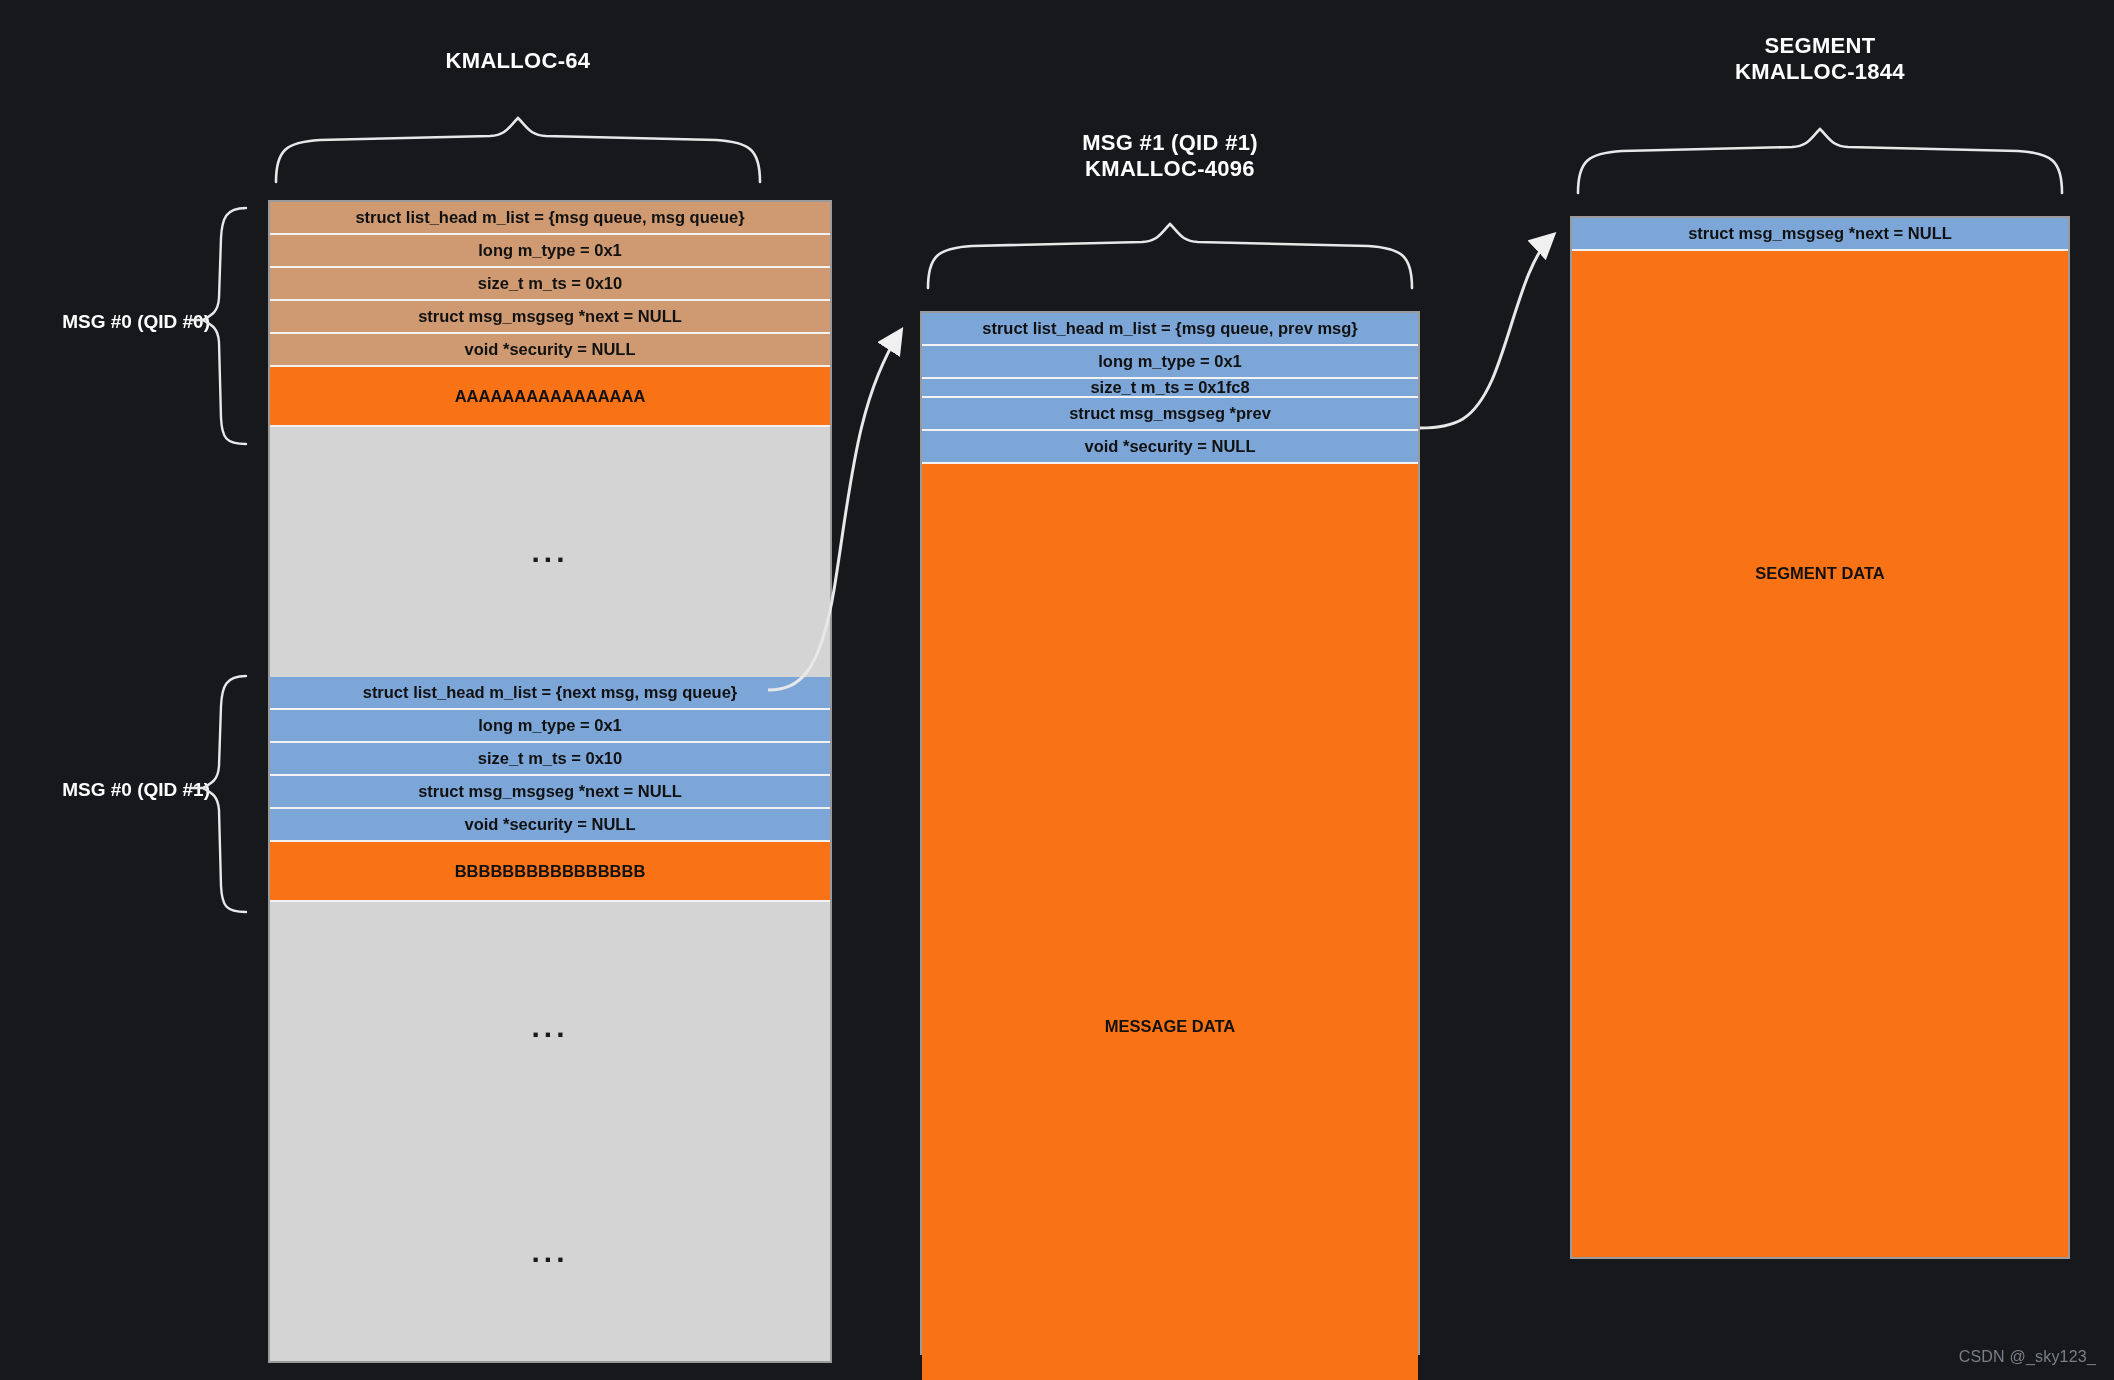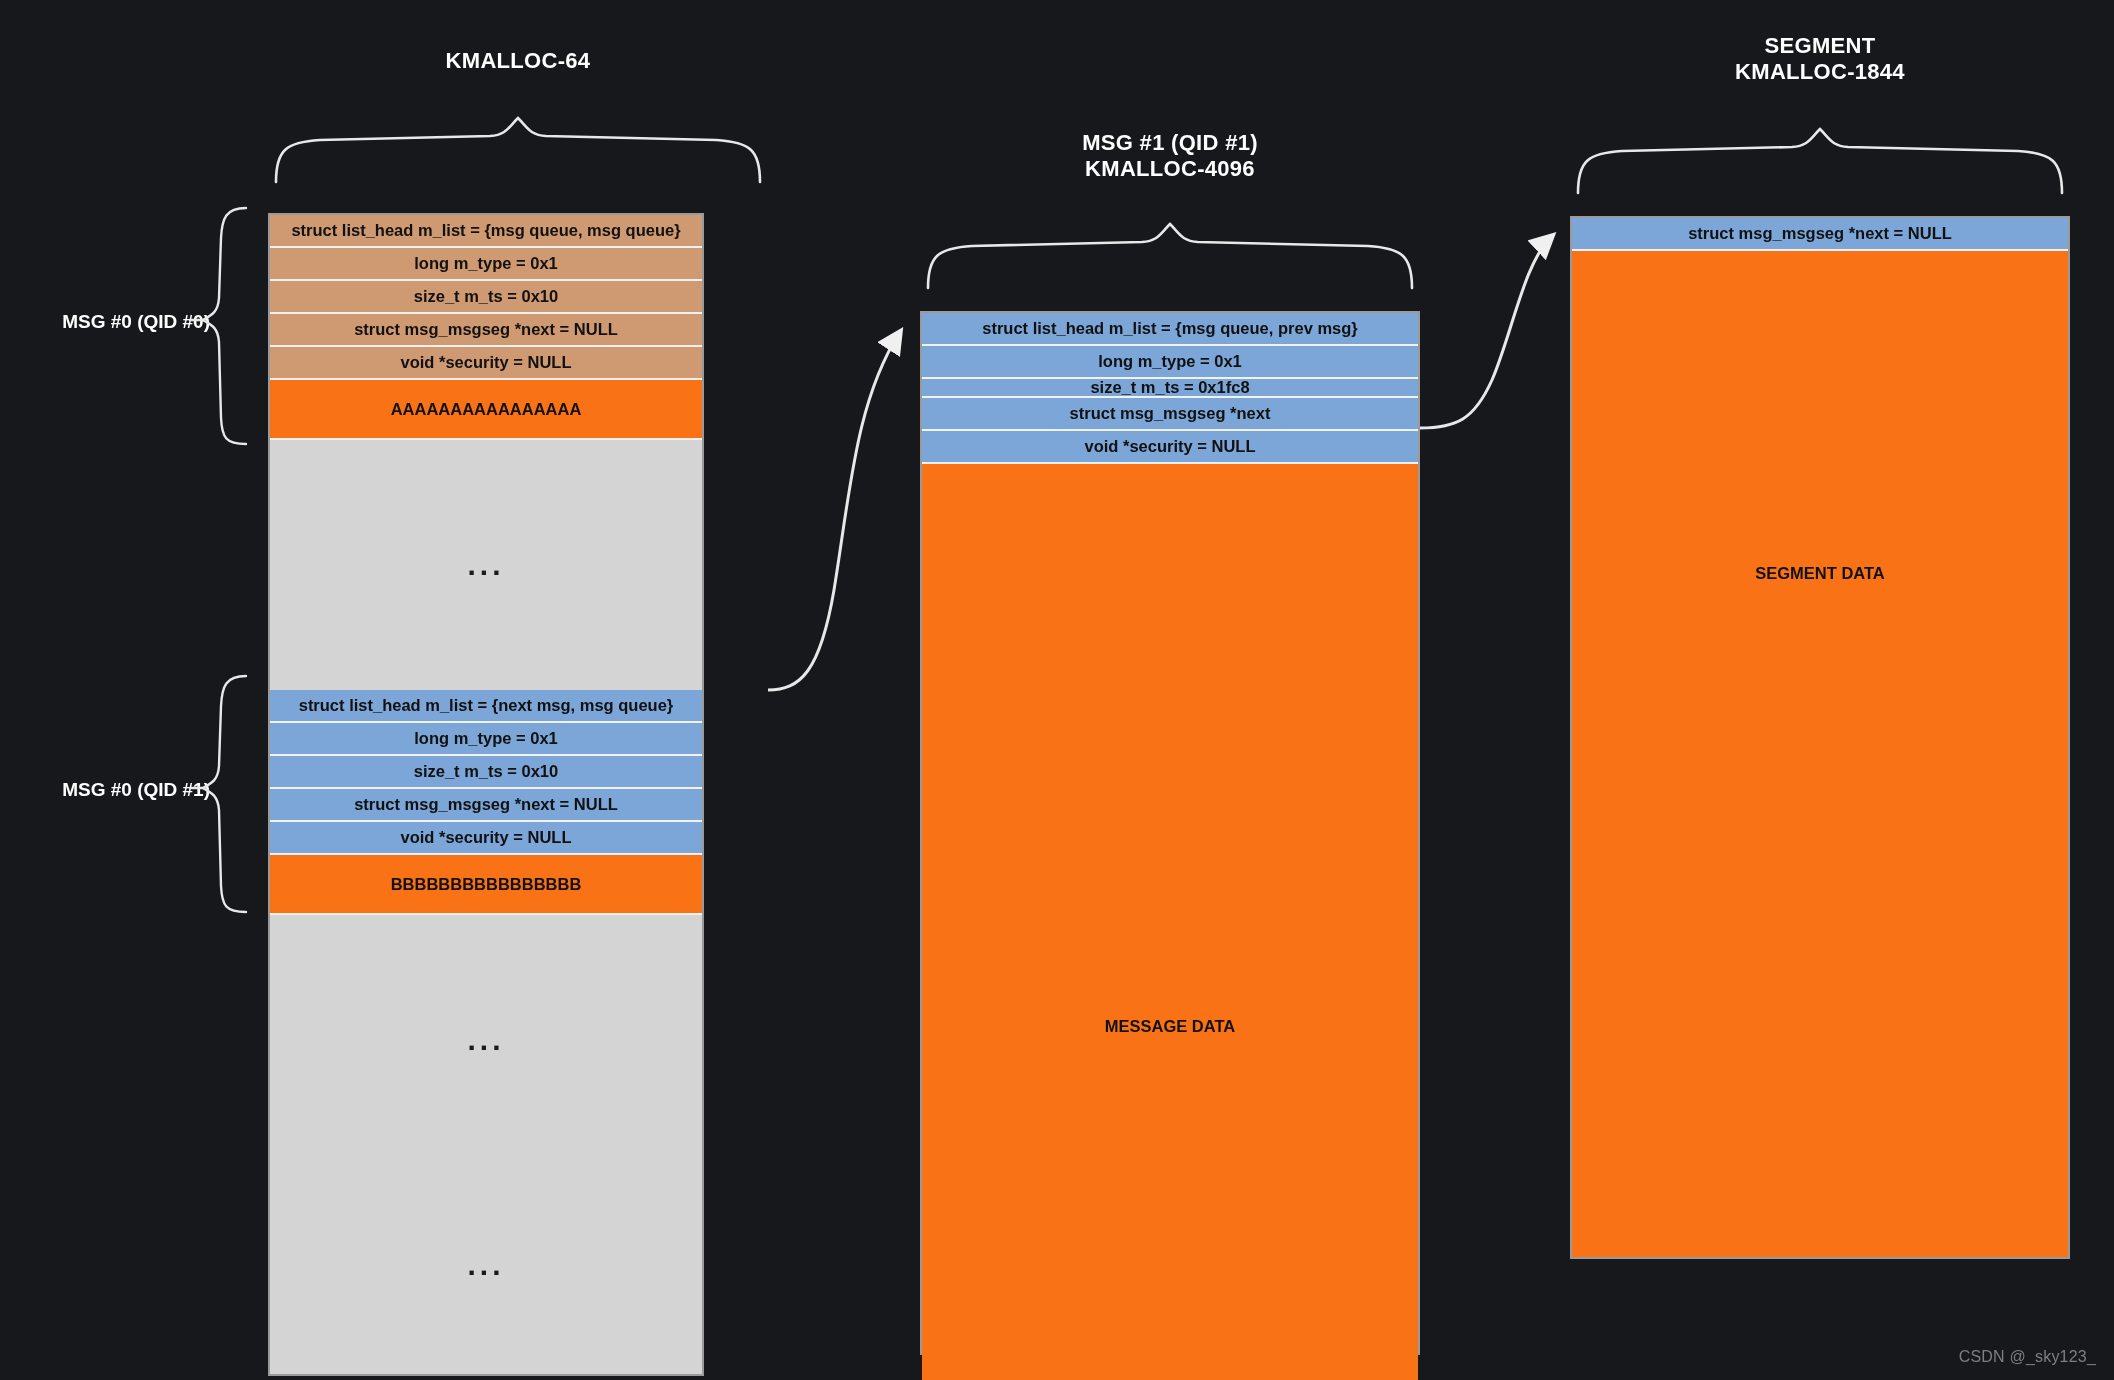--- a/index.html
+++ b/index.html
@@ -61,21 +61,21 @@
   <div class="col-title" style="left:920px;top:130px;width:500px;">MSG #1 (QID #1)
 KMALLOC-4096</div>
 
   <div class="col-title" style="left:1570px;top:33px;width:500px;">SEGMENT
 KMALLOC-1844</div>
 
   <div class="group-label" style="left:10px;top:311px;width:200px;">MSG #0 (QID #0)</div>
 
   <div class="group-label" style="left:10px;top:779px;width:200px;">MSG #0 (QID #1)</div>
 
-  <div class="mem-col" style="left:268px;top:213px;width:436px;height:1163px;">
+  <div class="mem-col" style="left:268px;top:200px;width:564px;height:1163px;">
     <div class="row brown" style="height:33px;">struct list_head m_list = {msg queue, msg queue}</div>
     <div class="row brown" style="height:33px;">long m_type = 0x1</div>
     <div class="row brown" style="height:33px;">size_t m_ts = 0x10</div>
     <div class="row brown" style="height:33px;">struct msg_msgseg *next = NULL</div>
     <div class="row brown" style="height:33px;">void *security = NULL</div>
     <div class="row teal" style="height:60px;">AAAAAAAAAAAAAAAA</div>
     <div class="row gray ellipsis" style="height:250px;">...</div>
     <div class="row blue" style="height:33px;">struct list_head m_list = {next msg, msg queue}</div>
     <div class="row blue" style="height:33px;">long m_type = 0x1</div>
     <div class="row blue" style="height:33px;">size_t m_ts = 0x10</div>
@@ -83,21 +83,21 @@
     <div class="row blue" style="height:33px;">void *security = NULL</div>
     <div class="row teal" style="height:60px;">BBBBBBBBBBBBBBBB</div>
     <div class="row gray ellipsis" style="height:250px;">...</div>
     <div class="row gray ellipsis nobb" style="height:200px;">...</div>
   </div>
 
   <div class="mem-col" style="left:920px;top:311px;width:500px;height:1044px;">
     <div class="row blue" style="height:33px;">struct list_head m_list = {msg queue, prev msg}</div>
     <div class="row blue" style="height:33px;">long m_type = 0x1</div>
     <div class="row blue" style="height:19px;">size_t m_ts = 0x1fc8</div>
-    <div class="row blue" style="height:33px;">struct msg_msgseg *next</div>
+    <div class="row blue" style="height:33px;">struct msg_msgseg *prev</div>
     <div class="row blue" style="height:33px;">void *security = NULL</div>
     <div class="row teal nobb" style="height:978px;align-items:flex-start;padding-top:553px;text-align:right;">MESSAGE DATA</div>
   </div>
 
   <div class="mem-col" style="left:1570px;top:216px;width:500px;height:1043px;">
     <div class="row blue" style="height:33px;">struct msg_msgseg *next = NULL</div>
     <div class="row teal nobb" style="height:1006px;align-items:flex-start;padding-top:313px;">SEGMENT DATA</div>
   </div>
 
   <svg class="overlay" width="2114" height="1380" viewBox="0 0 2114 1380">

